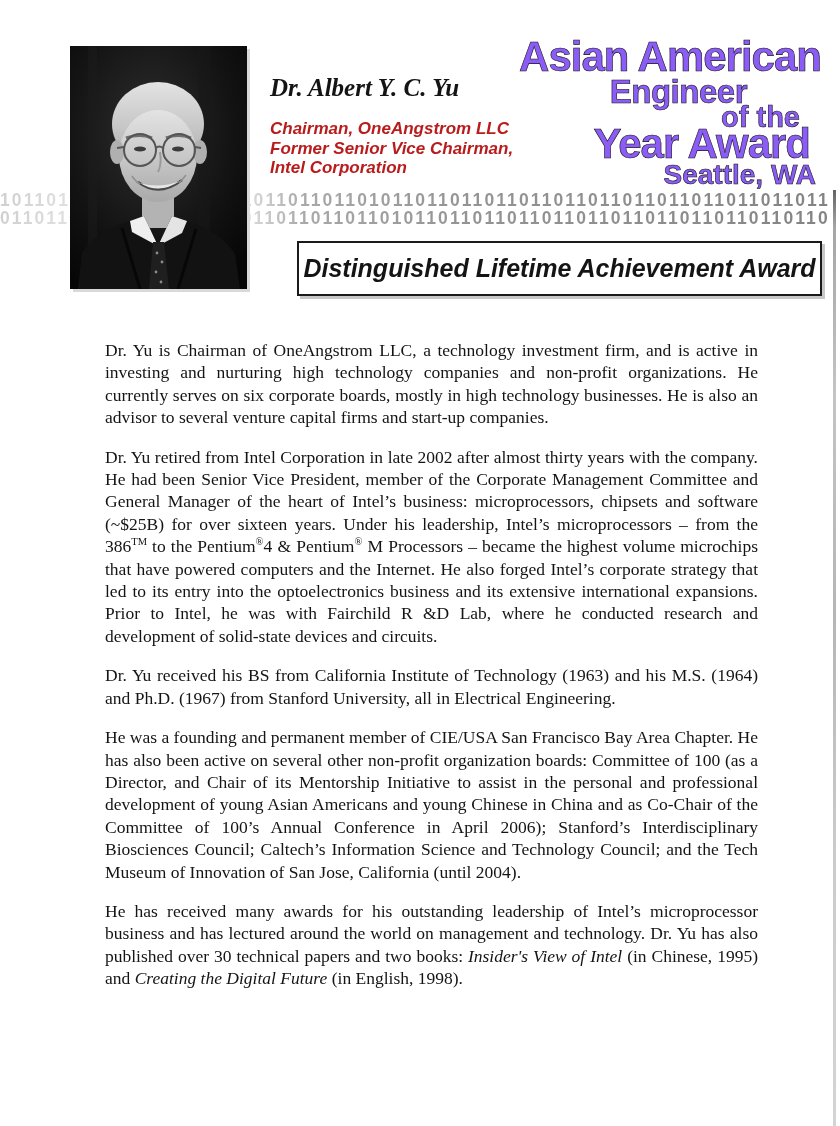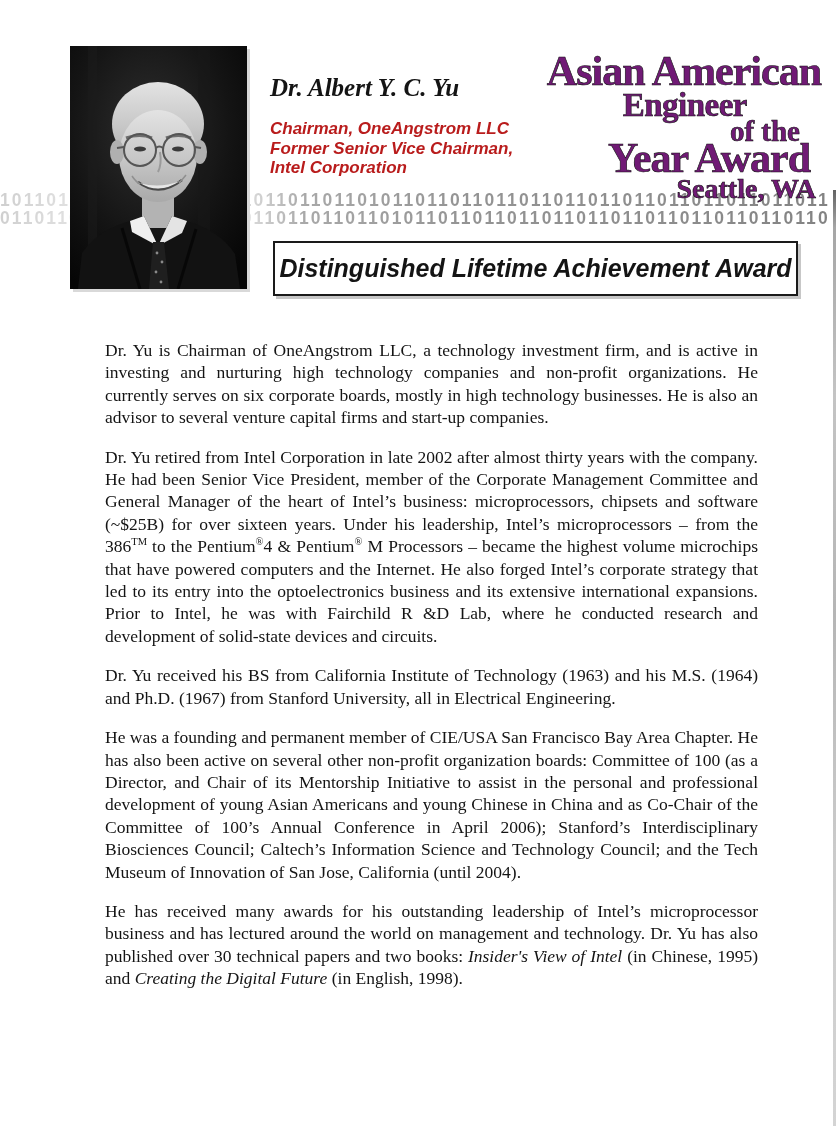--- a/index.html
+++ b/index.html
@@ -69,38 +69,38 @@
     font-style: italic;
     font-size: 17px;
     line-height: 19.5px;
     color: #b91c1c;
     white-space: nowrap;
   }
 
   
   .award {
     position: absolute;
-    right: 0; top: 14px; width: 420px; height: 200px;
-    z-index: 3;
-    font-family: Liberation Serif, serif;
-    font-weight: bold;
-    color: #701a75;
+    right: 0; top: 0; width: 420px; height: 200px;
+    z-index: 3;
+    font-family: Liberation Sans, sans-serif;
+    font-weight: bold;
+    color: #8b5cf6;
     -webkit-text-stroke: 0.6px #101010;
   }
   .award div { position: absolute; white-space: nowrap; }
   .aw-l1 { top: 33px;  right: 19px; font-size: 42px; letter-spacing: -1px; }
   .aw-l2 { top: 73px;  right: 93px; font-size: 33px; letter-spacing: -0.5px; text-align: right; }
   .aw-l3 { top: 101px; right: 40px; font-size: 29px; }
   .aw-l4 { top: 120px; right: 30px; font-size: 42px; letter-spacing: -1px; }
   .aw-l5 { top: 159px; right: 24px; font-size: 28px; }
 
   
   .banner {
     position: absolute;
-    left: 273px; top: 241px;
+    left: 297px; top: 241px;
     width: 521px; height: 51px;
     z-index: 3;
     background: #ffffff;
     border: 2px solid #1a1a1a;
     box-shadow: 3px 3px 0 rgba(130,130,130,0.45);
     display: flex;
     align-items: center;
     justify-content: center;
   }
   .banner span {

